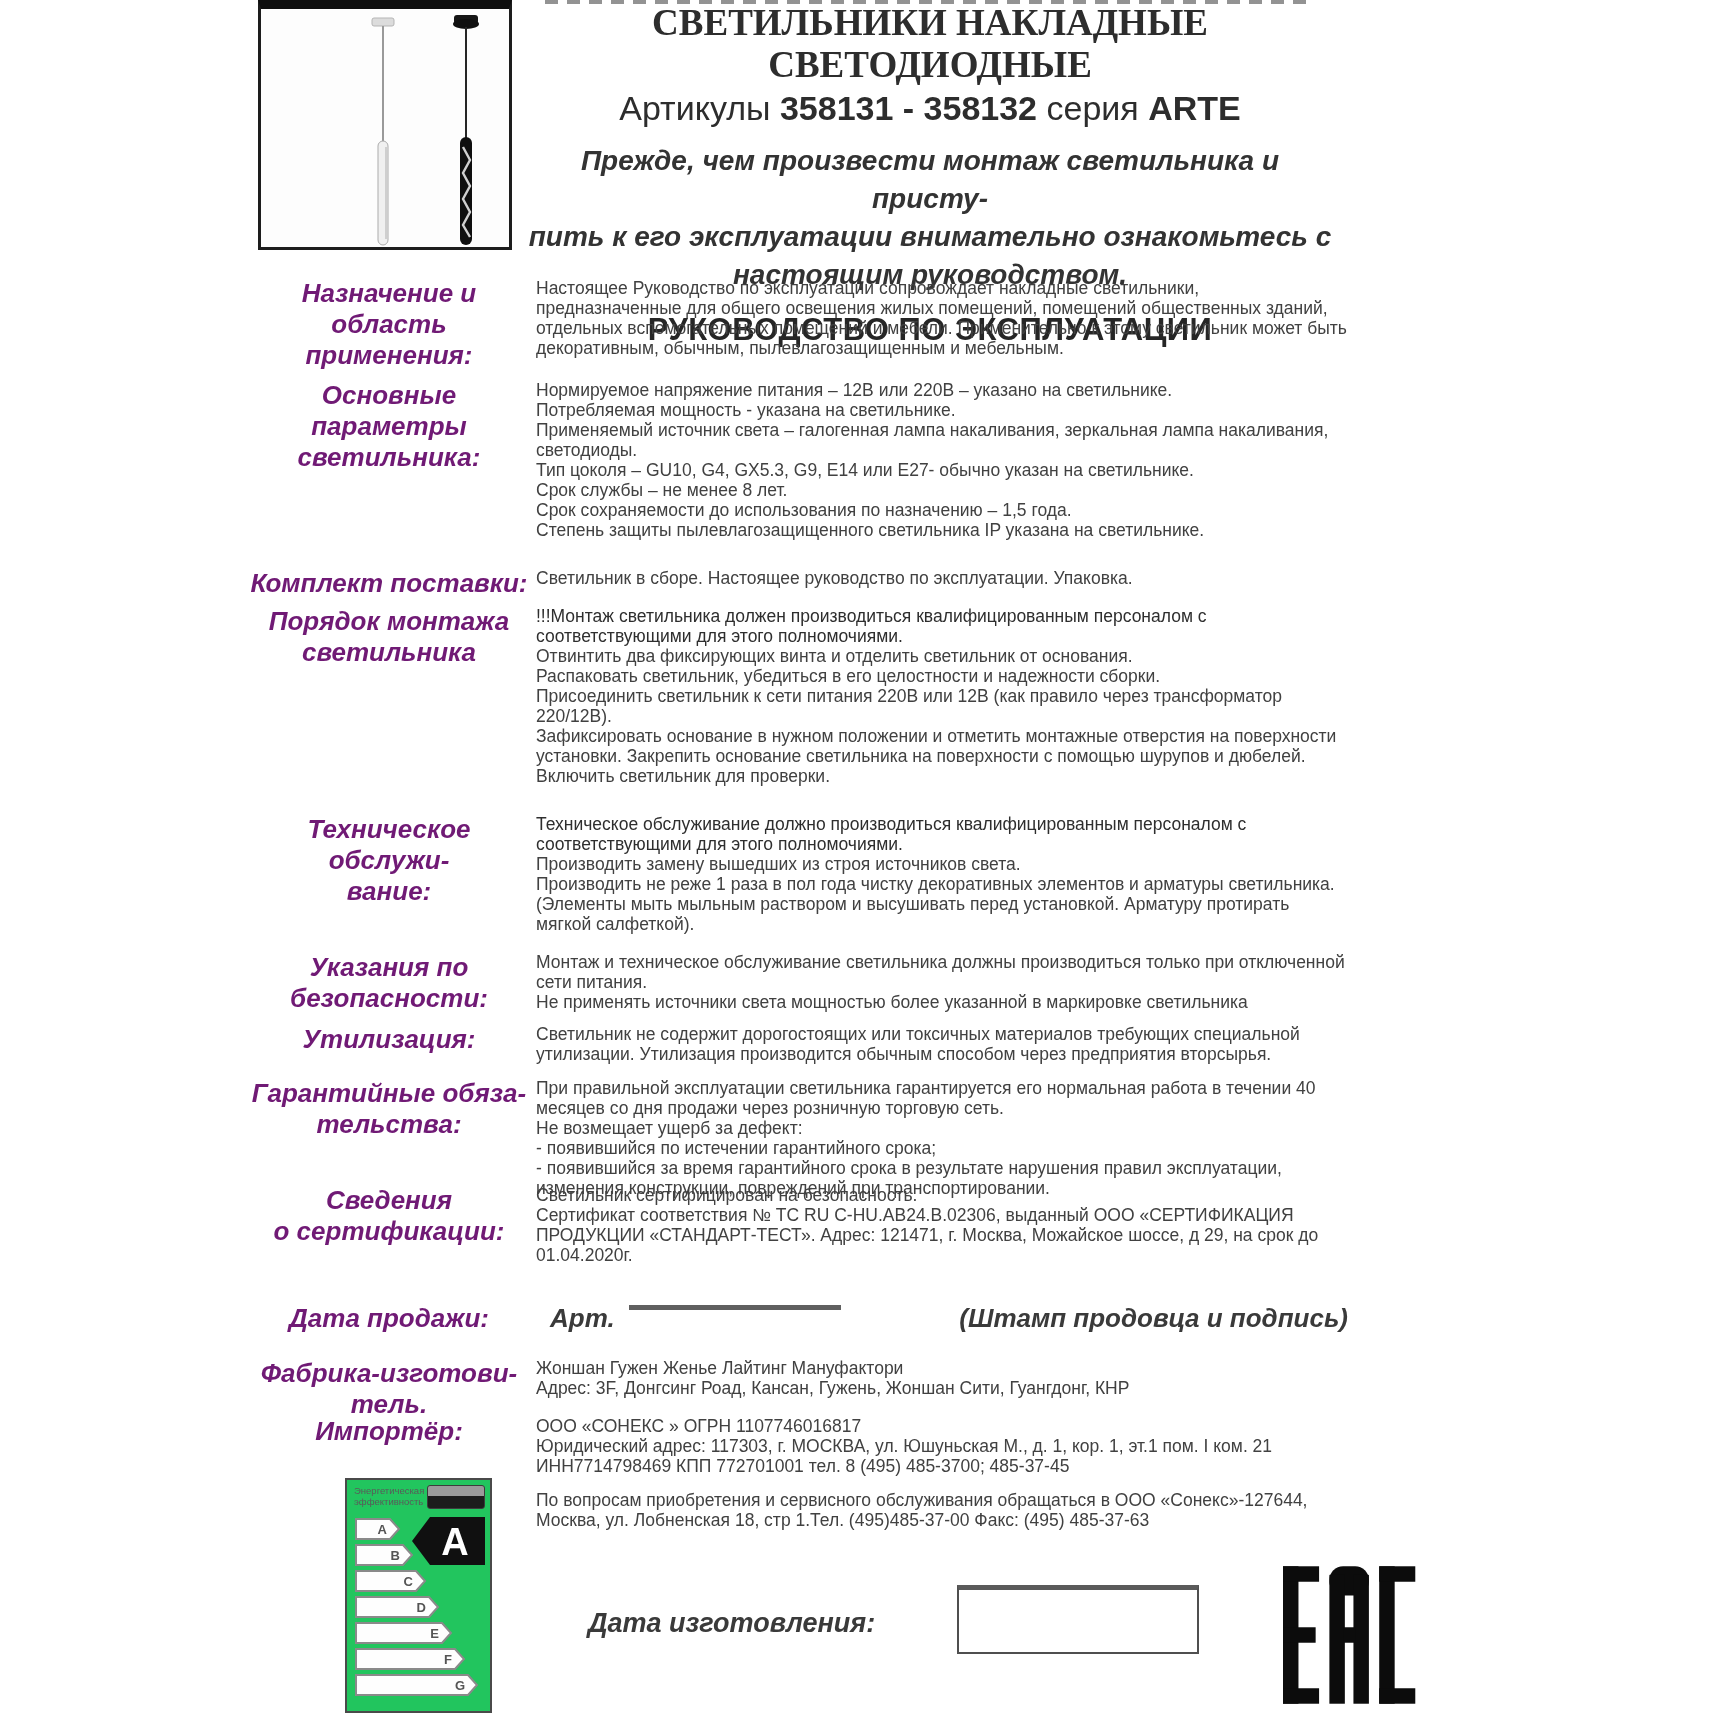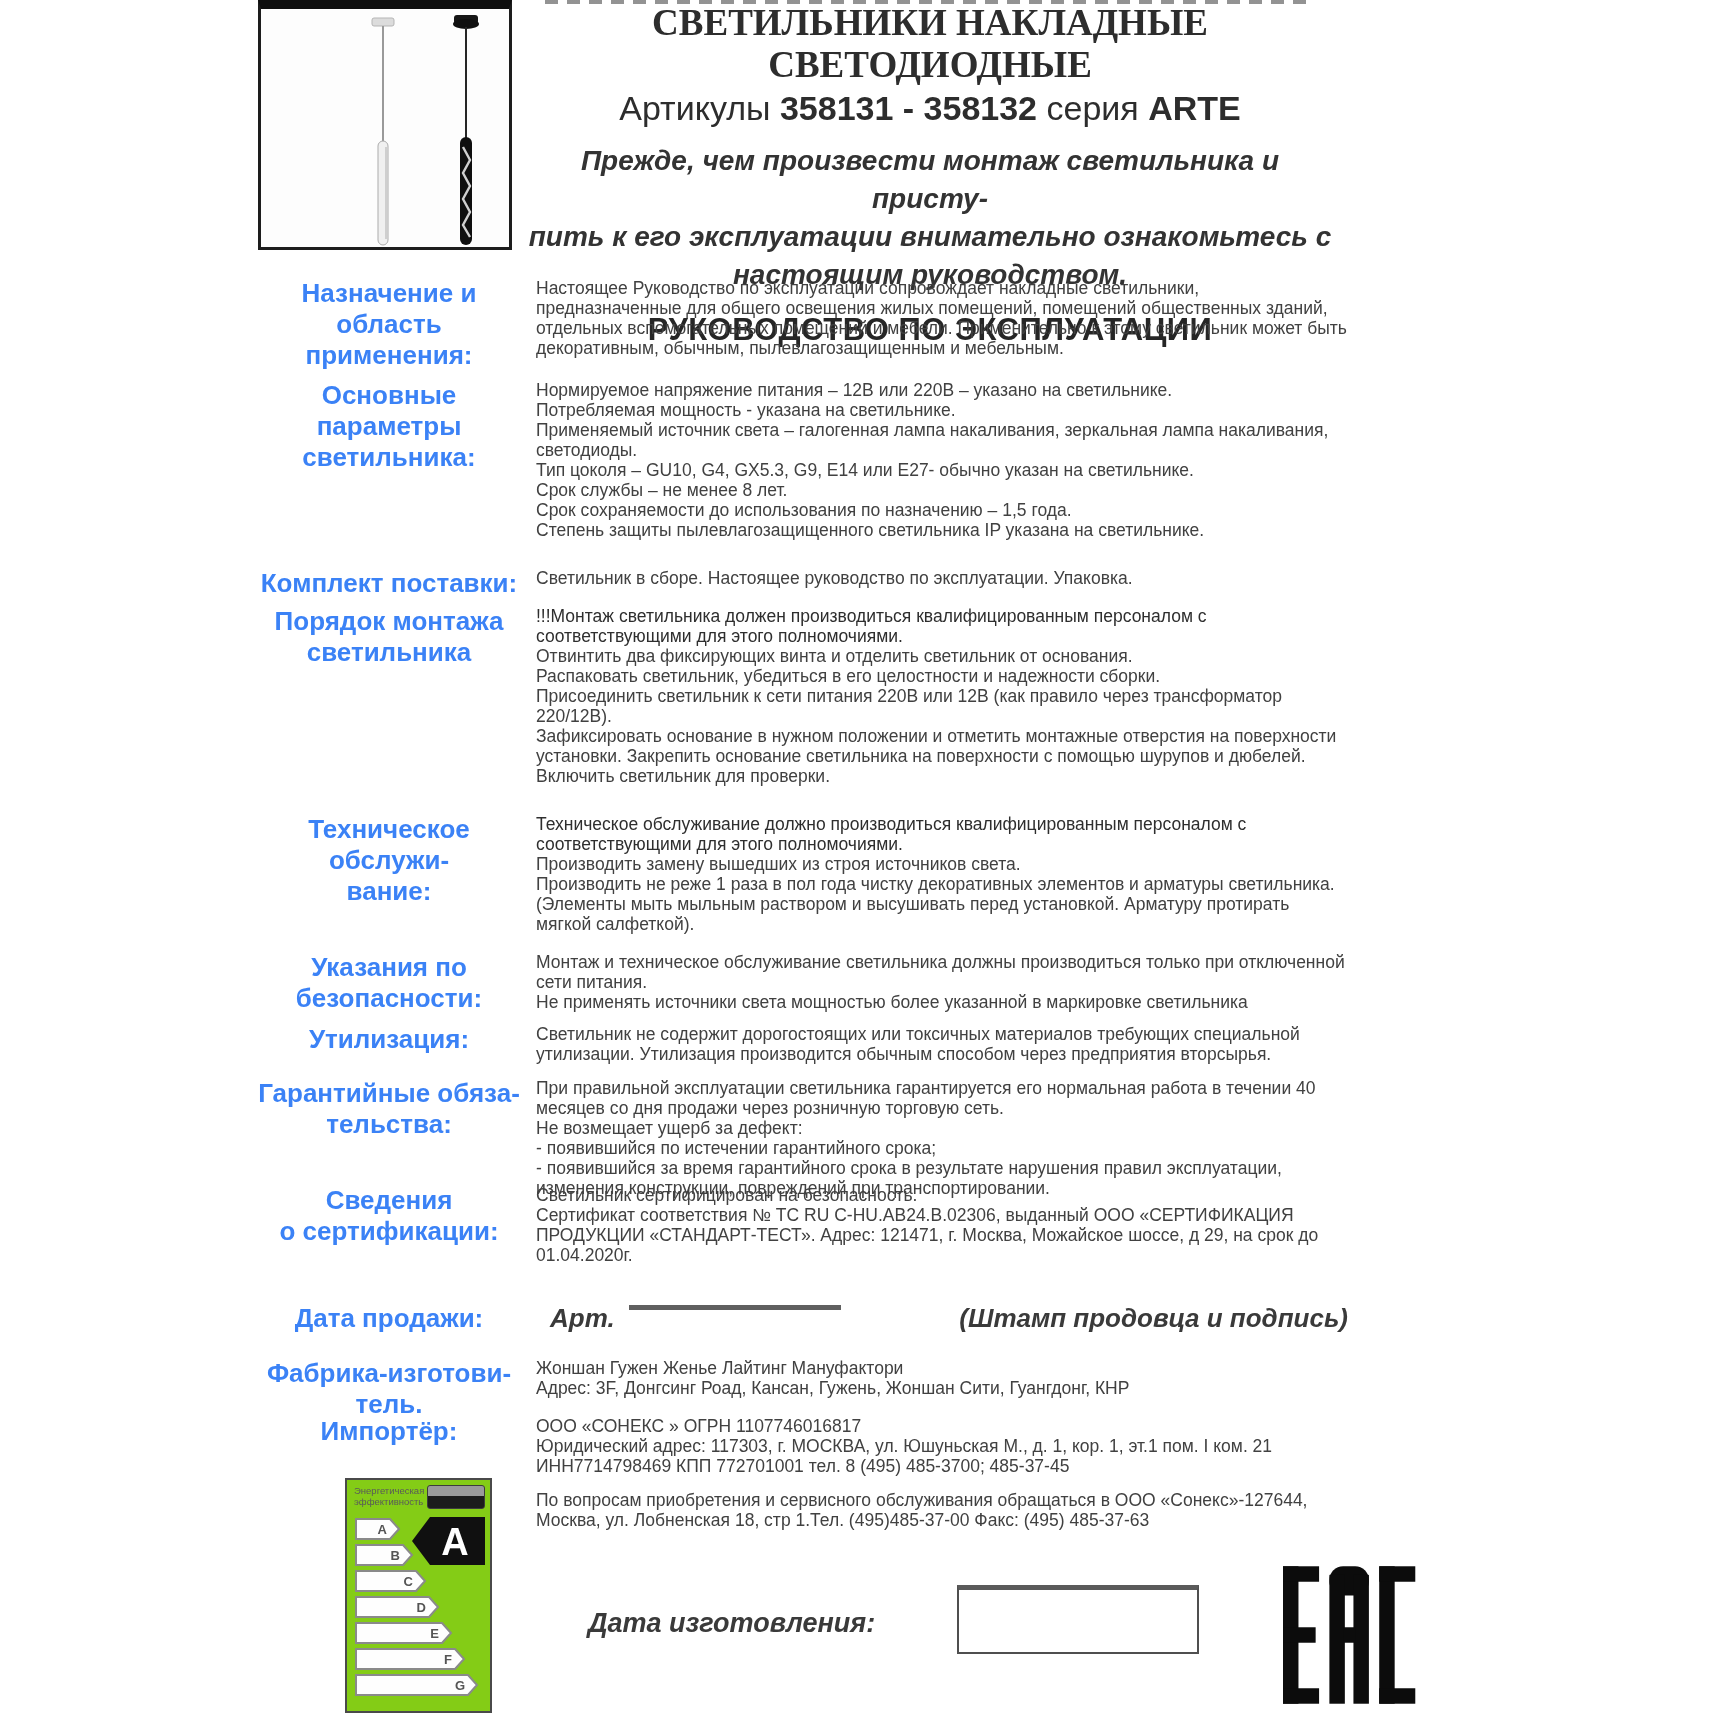--- a/index.html
+++ b/index.html
@@ -19,37 +19,37 @@
   
   .header{position:absolute;left:520px;top:2px;width:820px;text-align:center;color:#2d2d2d;}
   .h-title{font-size:37px;font-weight:bold;line-height:42px;font-family:Liberation Serif, serif;}
   .h-sub{font-size:34px;line-height:40px;margin-top:2px;font-weight:normal;}
   .h-sub .bld{font-weight:bold;}
   .h-notice{font-style:italic;font-weight:bold;font-size:28px;line-height:38px;margin-top:14px;color:#333;}
   .h-manual{font-size:31px;font-weight:bold;margin-top:18px;letter-spacing:.5px;color:#262626;}
 
   
   .sec{position:absolute;left:250px;width:1105px;display:flex;align-items:flex-start;}
-  .lbl{flex:0 0 278px;text-align:center;font-weight:bold;
-       font-size:26px;line-height:31px;color:#3b82f6;}
+  .lbl{flex:0 0 278px;text-align:center;font-style:italic;font-weight:bold;
+       font-size:26px;line-height:31px;color:#701a75;}
   .bod{flex:0 0 812px;margin-left:8px;font-size:17.5px;line-height:20px;color:#414141;}
   .bod p{margin:0;}
   .bod p.b{font-weight:normal;color:#2e2e2e;}
   .bod p.mt{margin-top:14px;}
 
   
   .sale{display:flex;align-items:flex-start;font-style:italic;font-weight:bold;
         font-size:26px;color:#3a3a3a;width:812px;margin-left:8px;}
   .art{margin-left:14px;}
   .art-line{flex:0 0 212px;height:2px;border-bottom:5px solid #606060;margin:0 0 5px 14px;}
   .stamp{margin-left:auto;}
 
   
   .energy{position:absolute;left:345px;top:1478px;width:147px;height:235px;
-    border:2px solid #4a4a4a;background:#84cc16;box-sizing:border-box;padding:5px 5px 0 7px;}
+    border:2px solid #4a4a4a;background:#22c55e;box-sizing:border-box;padding:5px 5px 0 7px;}
   .e-head{display:flex;justify-content:space-between;align-items:flex-start;margin-bottom:8px;}
   .e-head-text{font-size:9.5px;line-height:11px;color:#5a5a5a;}
   .e-head-bar{width:56px;height:22px;border-radius:3px;
     background:linear-gradient(#9a9a9a 0 45%,#1c1c1c 45% 100%);border:1px solid #3c3c3c;}
 
   
   .mfg-date{position:absolute;left:588px;top:1608px;font-style:italic;font-weight:bold;
     font-size:27px;color:#3a3a3a;}
   .mfg-box{position:absolute;left:957px;top:1585px;width:238px;height:62px;background:#fff;
     border:2px solid #4f4f4f;border-top:5px solid #5a5a5a;}

